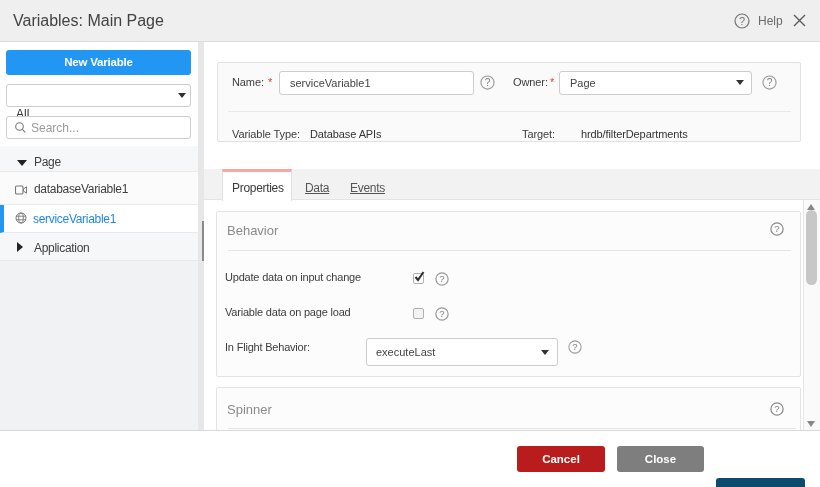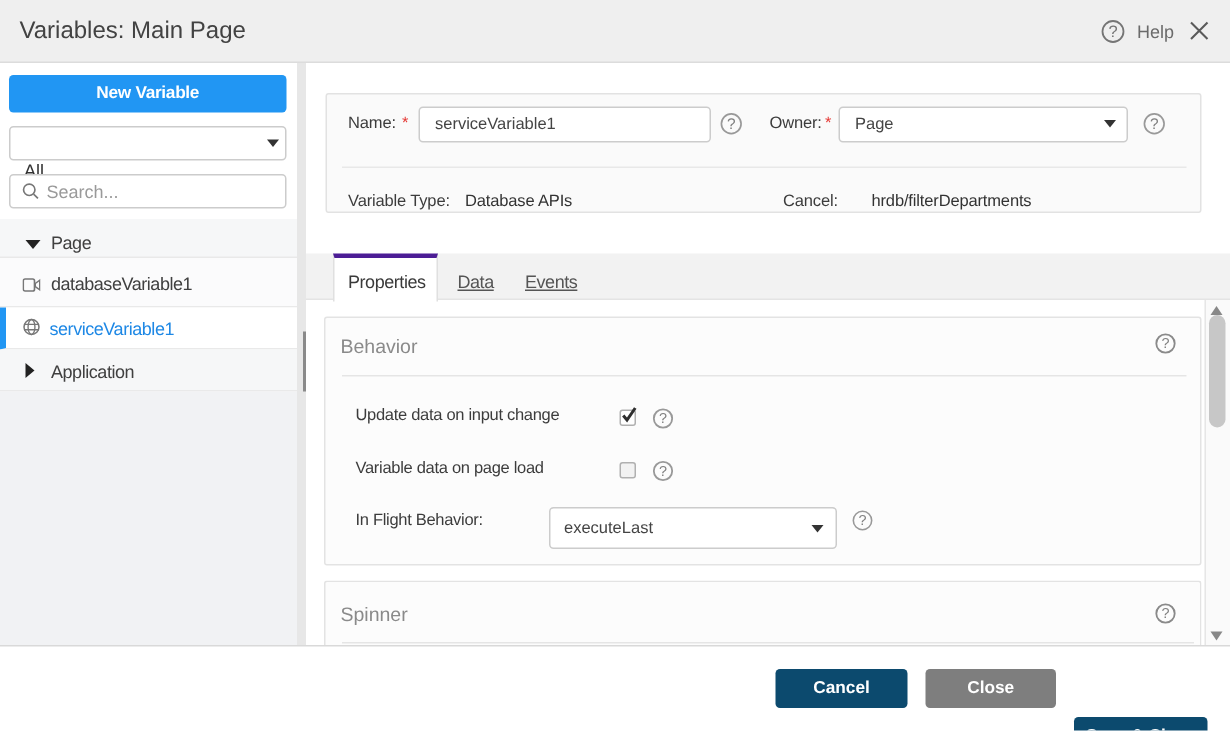--- a/index.html
+++ b/index.html
@@ -28,37 +28,37 @@
 #sbTrack { left:198px; top:42px; width:6px; height:388px; background:#e7e7e7; }
 #sbThumb { left:202px; top:221px; width:2px; height:40px; background:#8a8a8a; }
 
 #npanel { left:217px; top:62px; width:584px; height:80px; background:#fafafa; border:1px solid #e2e2e2; border-radius:2px; }
 .flbl { font-size:11px; color:#3c3c3c; letter-spacing:-0.1px; }
 .req { color:#e53935; }
 .inp { background:#fff; border:1px solid #ccc; border-radius:3px; font-size:11px; color:#444; }
 #divider1 { left:10px; top:48px; width:563px; height:1px; background:#e8e8e8; }
 
 #tabbar { left:204px; top:169px; width:616px; height:31px; background:#f2f2f2; border-bottom:1px solid #e4e4e4; }
-#tabActive { left:222px; top:169px; width:70px; height:32px; background:#fff; border-top:3px solid #4c1d95; border-left:1px solid #e0e0e0; border-right:1px solid #e0e0e0; }
+#tabActive { left:222px; top:169px; width:70px; height:32px; background:#fff; border-top:3px solid #fca5a5; border-left:1px solid #e0e0e0; border-right:1px solid #e0e0e0; }
 #tabActive span { position:absolute; left:9px; top:9px; font-size:12px; color:#3a3a3a; letter-spacing:-0.3px; }
 .tabtxt { font-size:12px; color:#555; top:181px; letter-spacing:-0.3px;text-decoration:underline; }
 
 .panel { left:216px; width:585px; background:#fcfcfc; border:1px solid #e3e3e3; border-radius:2px; }
 #pBehavior { top:211px; height:166px; }
 .phead { position:absolute; left:10px; font-size:13px; color:#8a8a8a; }
 .psep { position:absolute; left:11px; height:1px; background:#e5e5e5; }
-.plbl { position:absolute; left:20px; font-size:11px; color:#3c3c3c; letter-spacing:-0.2px; }
+.plbl { position:absolute; left:8px; font-size:11px; color:#3c3c3c; letter-spacing:-0.2px; }
 .cb { position:absolute; width:11px; height:11px; border:1px solid #b0b0b0; border-radius:2px; background:#f2f2f2; }
 
 #cscroll { left:803px; top:200px; width:17px; height:230px; background:#fafafa; border-left:1px solid #e6e6e6; }
 #cthumb { left:806px; top:210px; width:11px; height:75px; background:#c7c7c7; border-radius:6px; }
 
 #footer { left:0; top:430px; width:820px; height:57px; background:#fff; border-top:1px solid #d9d9d9; }
 .btn { top:446px; height:26px; border-radius:3px; color:#fff; font-size:11.5px; font-weight:bold; text-align:center; line-height:26px; }
-#bCancel { left:517px; width:88px; background:#0c4a6e; }
+#bCancel { left:517px; width:88px; background:#b91c1c; }
 #bSave { left:617px; width:87px; background:#7e7e7e; }
 #bSaveClose { left:716px; width:89px; background:#0c4a6e;margin-top:32px; }
 </style>
 </head>
 <body>
 <div id="app">
 
   <div class="abs" id="header"></div>
   <div class="abs" id="title">Variables: Main Page</div>
   <svg class="abs" style="left:734px;top:13px" width="16" height="16" viewBox="0 0 16 16">
@@ -123,21 +123,21 @@
       <span class="abs req" style="left:332px;top:13px;font-size:11px">*</span>
     <div class="abs inp" style="left:341px;top:8px;width:193px;height:24px;line-height:23px;padding-left:10px">Page</div>
     <div class="abs carets" style="left:518px;top:17px"></div>
     <svg class="abs" style="left:544px;top:12px" width="15" height="15" viewBox="0 0 16 16">
       <circle cx="8" cy="8" r="7" fill="none" stroke="#999" stroke-width="1.2"></circle>
       <text x="8" y="11.5" font-size="11" fill="#808080" text-anchor="middle" font-family="Liberation Sans">?</text>
     </svg>
     <div class="abs" id="divider1"></div>
     <span class="abs flbl" style="left:14px;top:65px">Variable Type:</span>
       <span class="abs flbl" style="left:92px;top:65px;color:#333">Database APIs</span>
-    <span class="abs flbl" style="left:304px;top:65px">Cancel:</span>
+    <span class="abs flbl" style="left:304px;top:65px">Target:</span>
     <span class="abs flbl" style="left:363px;top:65px;color:#333">hrdb/filterDepartments</span>
   </div>
 
   <div class="abs" id="tabbar"></div>
   <div class="abs" id="tabActive">
       <span>Properties</span>
     </div>
   <div class="abs tabtxt" style="left:305px">Data</div>
   <div class="abs tabtxt" style="left:350px">Events</div>
 

